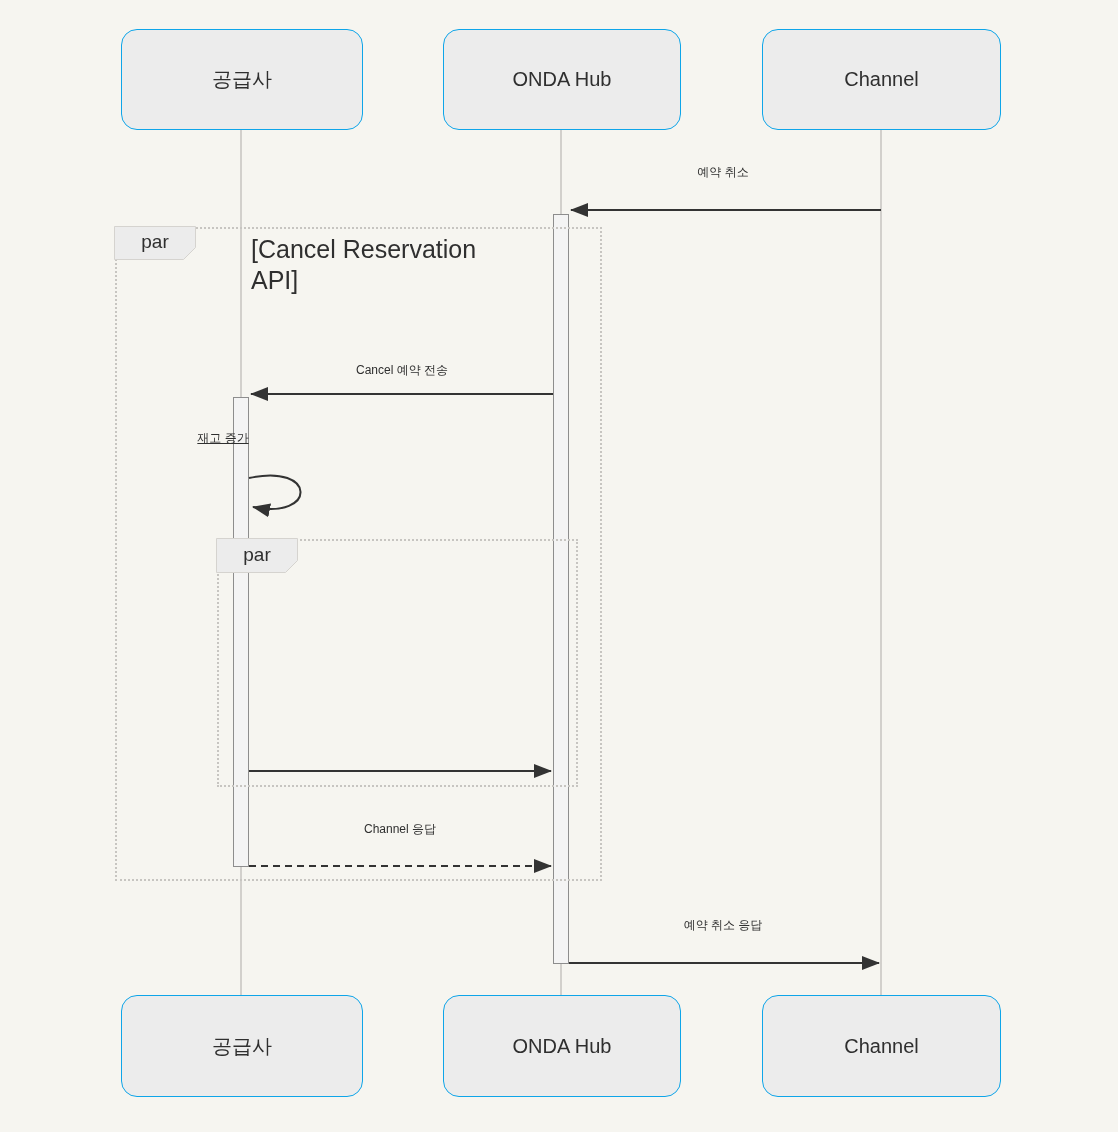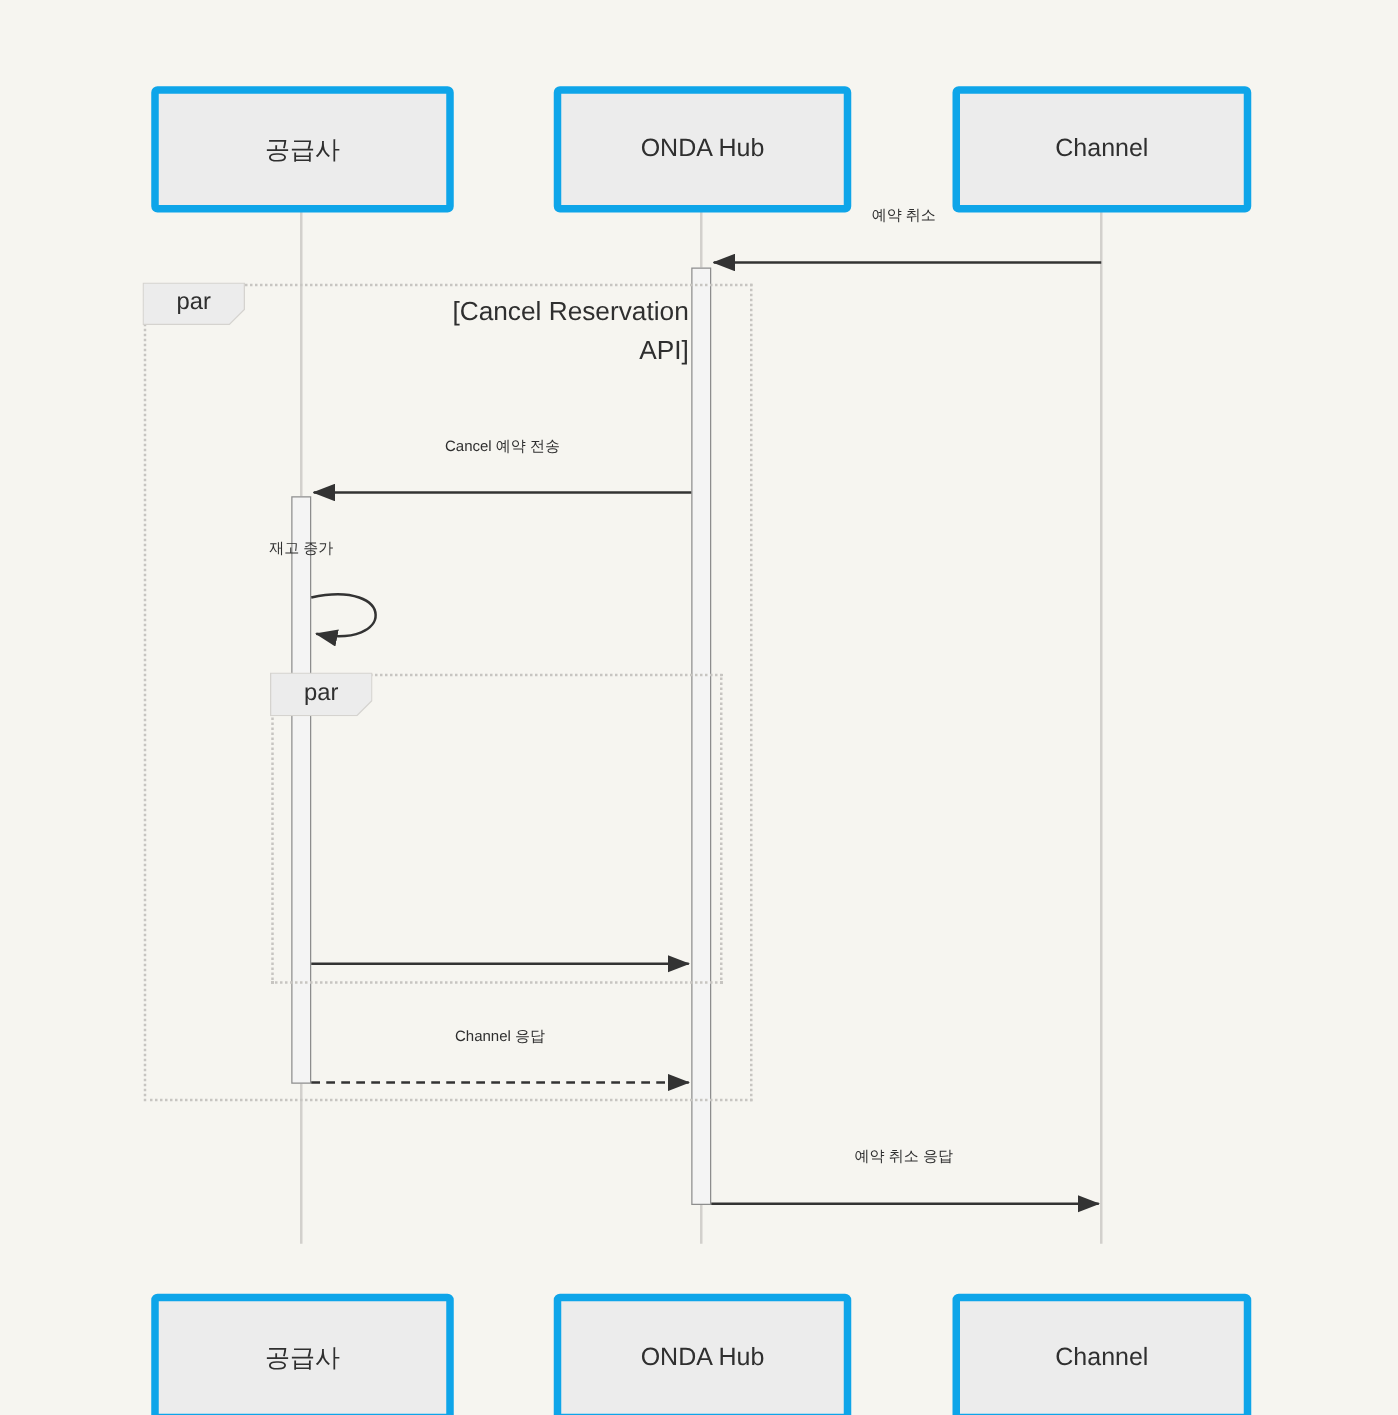--- a/index.html
+++ b/index.html
@@ -12,27 +12,26 @@
     width:1118px;height:1132px;
     background:#f6f5f0;
     overflow:hidden;
     color:#2f2f2f;
   }
   
   .actor{
     position:absolute;
     height:101px;
     background:#ececec;
-    border:6px solid #0ea5e9;
-    border-radius:5px;
+    border:1px solid #0ea5e9;
+    border-radius:16px;
     box-sizing:border-box;
     display:flex;align-items:center;justify-content:center;
     font-size:20px;color:#2f2f2f;
     z-index:6;
-    margin-top:40px;
   }
   
   .lifeline{
     position:absolute;
     width:2px;top:130px;height:865px;
     background:#d2d0cc;
     z-index:1;
   }
   
   .activation{
@@ -59,22 +58,22 @@
   .frame-label svg{position:absolute;left:0;top:0;}
   .frame-label span{
     position:relative;
     font-size:19px;color:#2f2f2f;
     padding-bottom:2px;
     text-align:center;
   }
   .cond{
     position:absolute;
     width:300px;
-    text-align:right;
-    font-size:21px;line-height:30px;
+    text-align:left;
+    font-size:25px;line-height:30px;
     color:#2f2f2f;
     z-index:5;
   }
   
   .msg{
     position:absolute;
     width:320px;
     text-align:center;
     font-size:12px;
     color:#2f2f2f;
@@ -123,22 +122,22 @@
     </defs>
     <line x1="881" y1="210" x2="571" y2="210" stroke="#333333" stroke-width="2" marker-end="url(#arrowhead)"></line>
     <line x1="553" y1="394" x2="251" y2="394" stroke="#333333" stroke-width="2" marker-end="url(#arrowhead)"></line>
     <path d="M 249 478 C 317 463, 317 520, 253 507" fill="none" stroke="#333333" stroke-width="2" marker-end="url(#arrowhead)"></path>
     <line x1="249" y1="771" x2="551" y2="771" stroke="#333333" stroke-width="2" marker-end="url(#arrowhead)"></line>
     <line x1="249" y1="866" x2="551" y2="866" stroke="#333333" stroke-width="2" stroke-dasharray="7 5" marker-end="url(#arrowhead)"></line>
     <line x1="569" y1="963" x2="879" y2="963" stroke="#333333" stroke-width="2" marker-end="url(#arrowhead)"></line>
   </svg>
 
   <div class="msg" style="left:563px;top:164px;">예약 취소</div>
-  <div class="msg" style="left:242px;top:349px;">Cancel 예약 전송</div>
-  <div class="msg" style="left:81px;top:430px;">재고 증가</div>
+  <div class="msg" style="left:242px;top:362px;">Cancel 예약 전송</div>
+  <div class="msg" style="left:63px;top:430px;text-decoration:underline;">재고 증가</div>
   <div class="msg" style="left:240px;top:821px;">Channel 응답</div>
   <div class="msg" style="left:563px;top:917px;">예약 취소 응답</div>
 
   <div class="actor" style="left:121px;top:29px;width:242px;">
     <span>공급사</span>
   </div>
   <div class="actor" style="left:443px;top:29px;width:238px;">
     <span>ONDA Hub</span>
   </div>
   <div class="actor" style="left:762px;top:29px;width:239px;">

